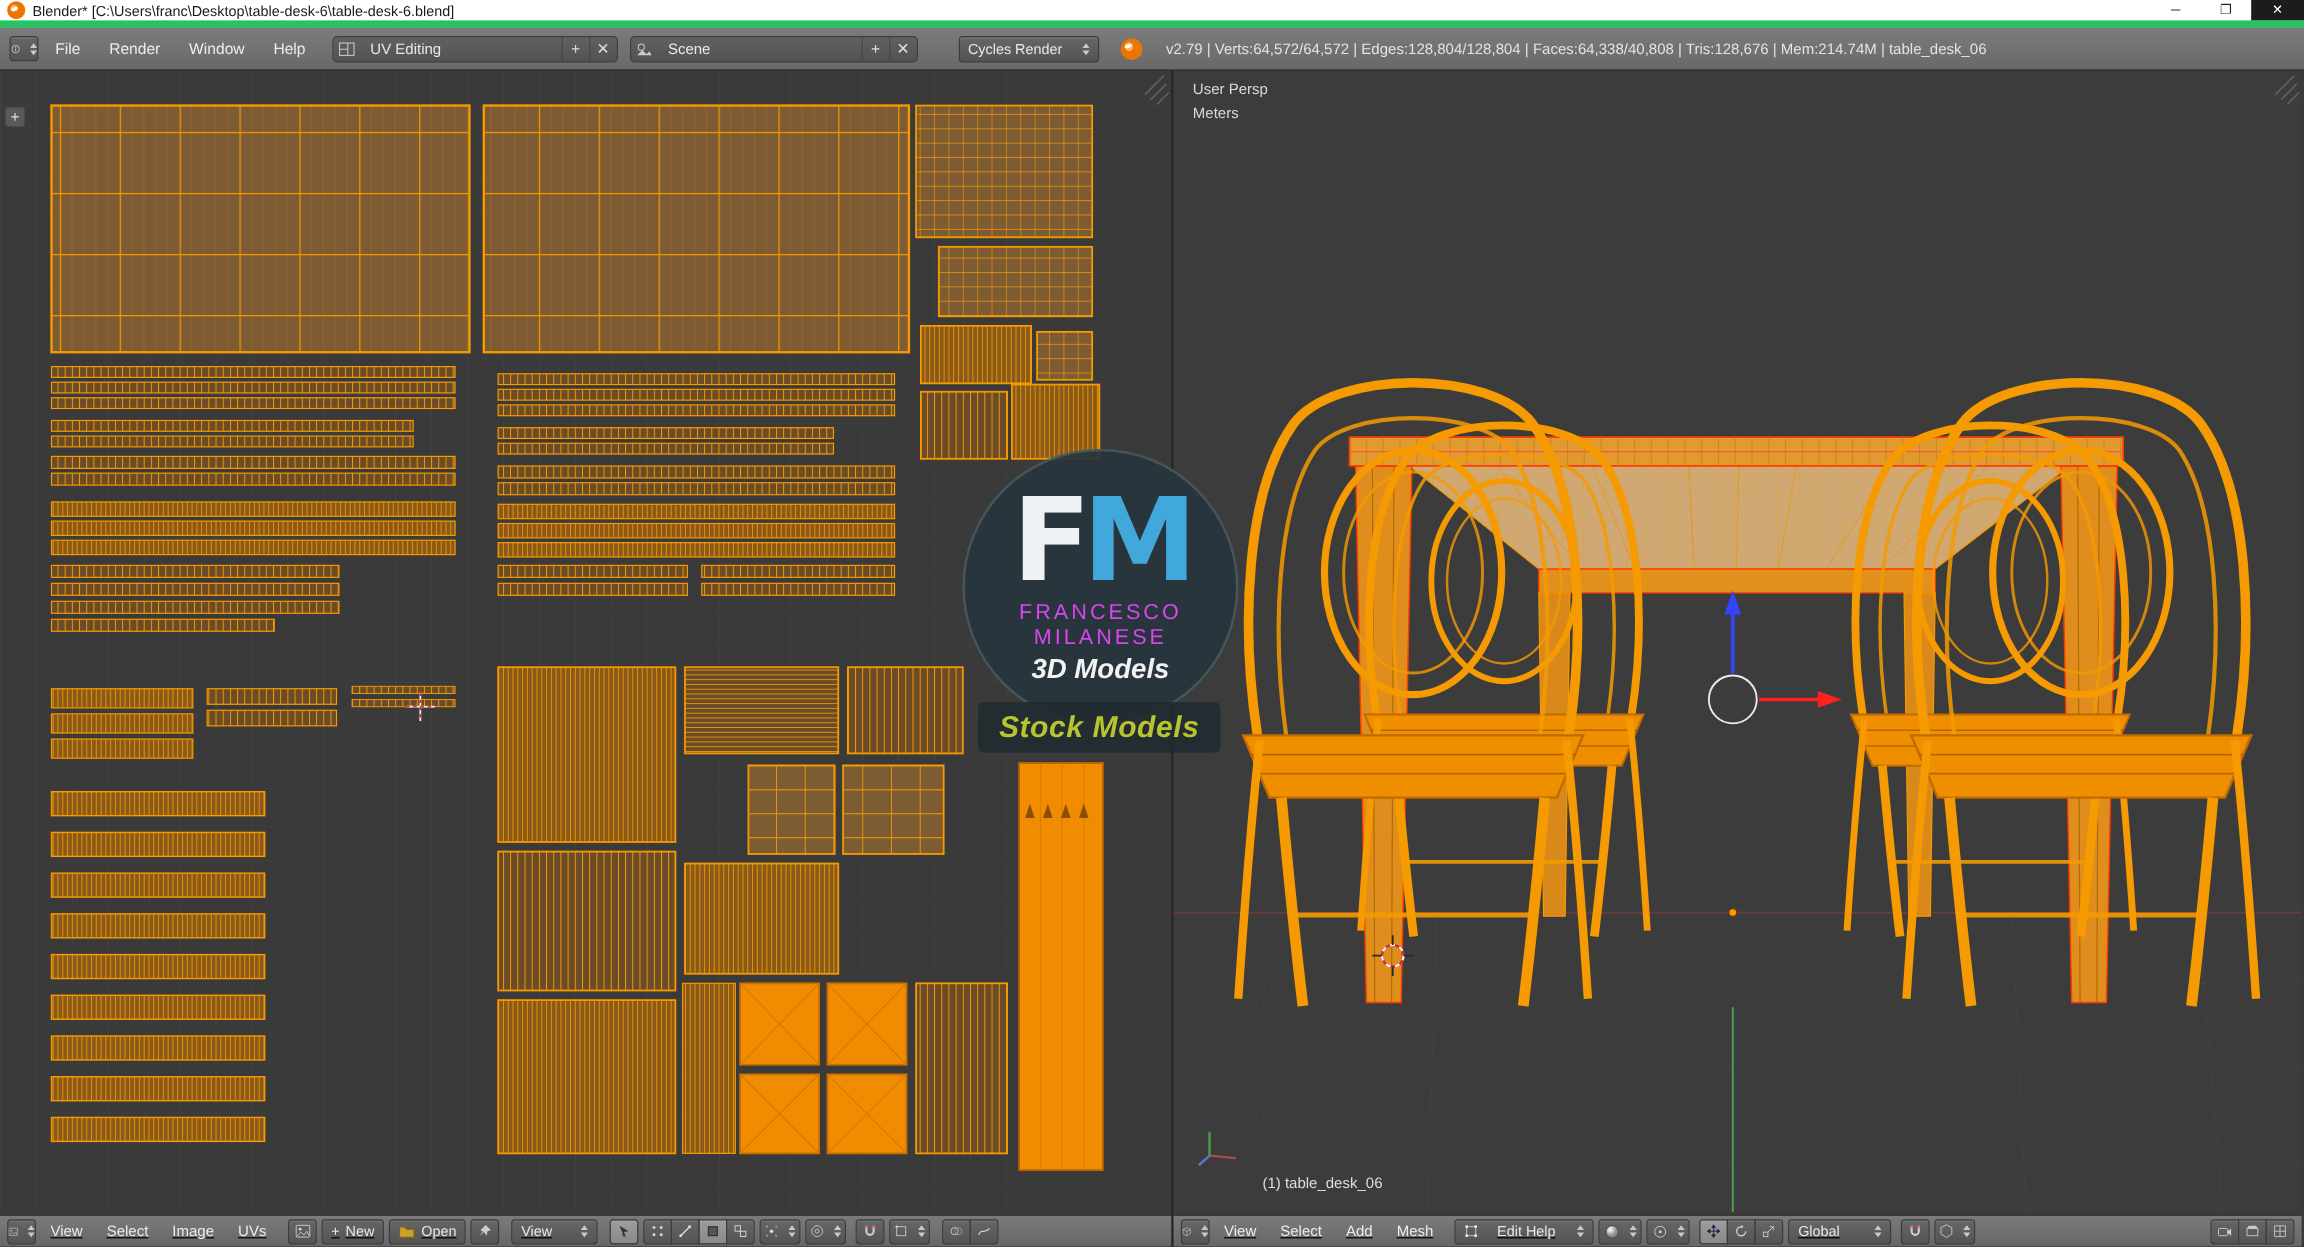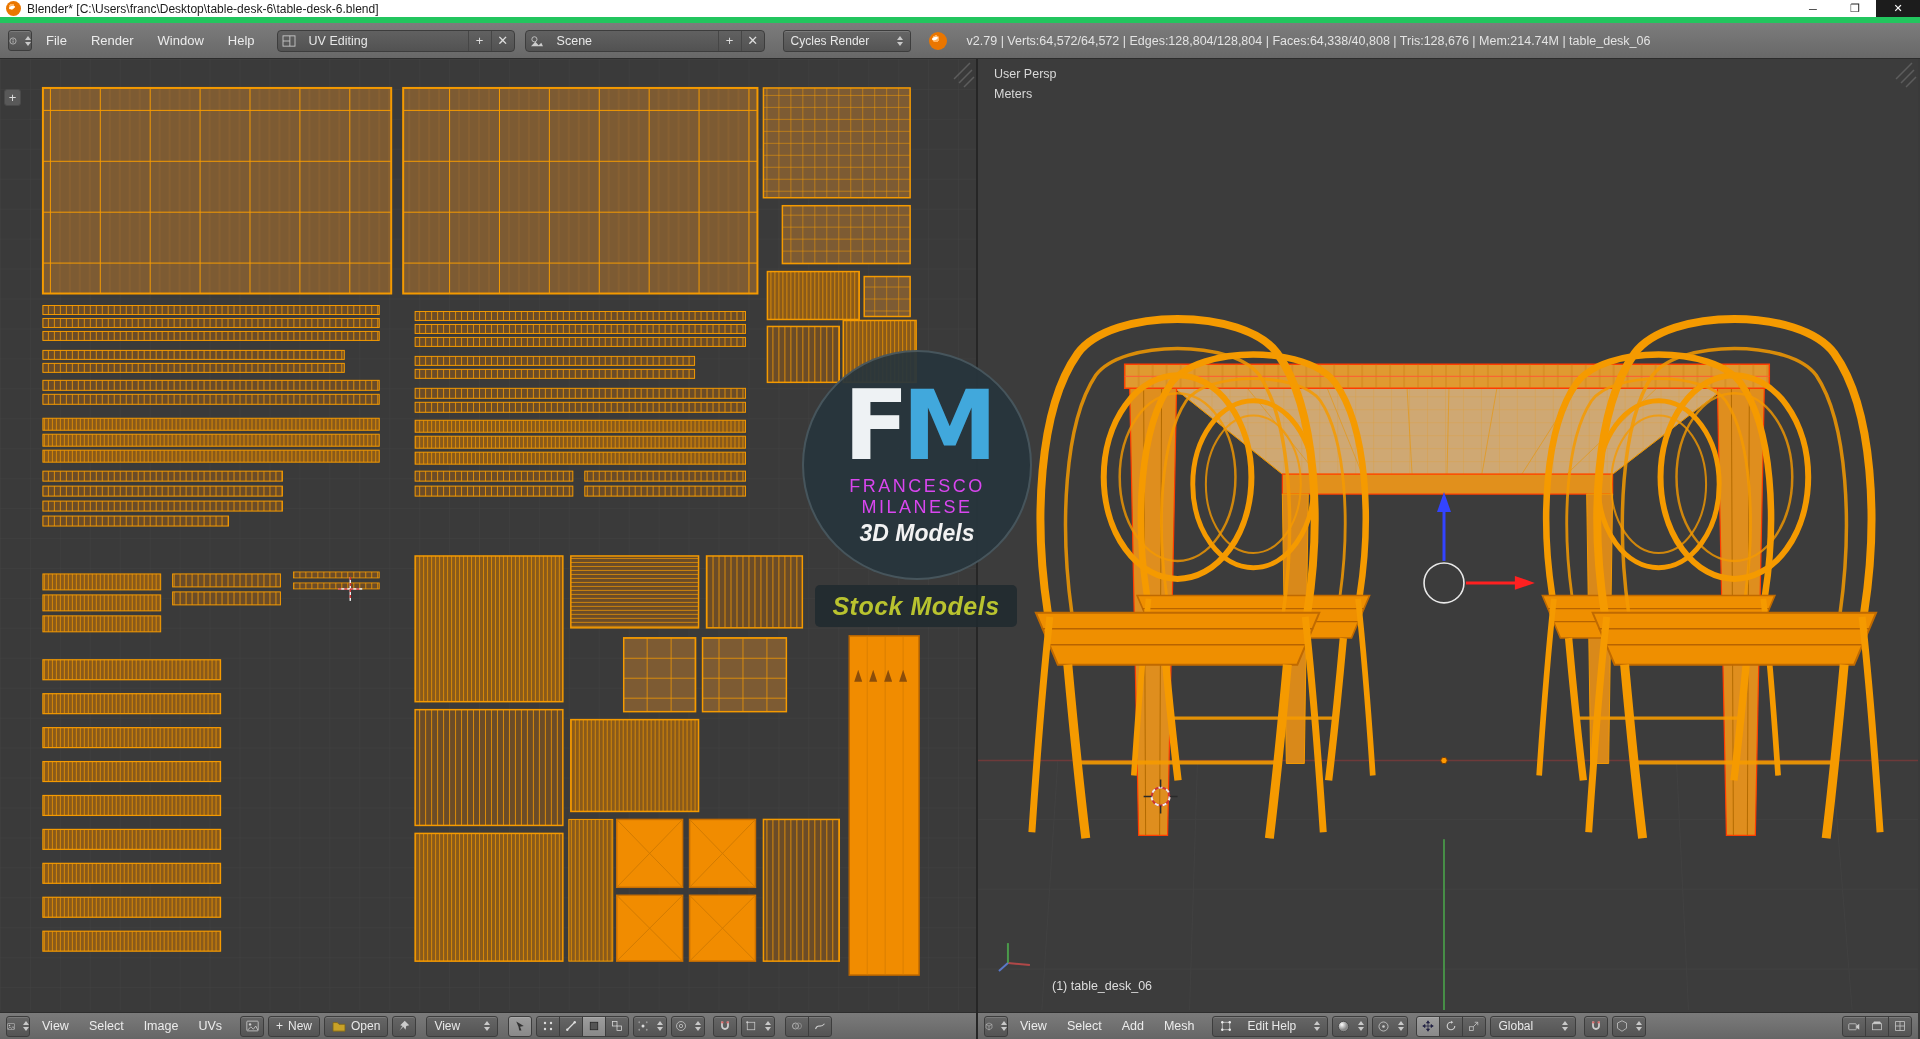--- a/index.html
+++ b/index.html
@@ -29,37 +29,37 @@
   .ud::before { content:""; width:0; height:0; border-left:3.5px solid transparent; border-right:3.5px solid transparent; border-bottom:4px solid #c9c9c9; margin-bottom:2px; }
   .ud::after  { content:""; width:0; height:0; border-left:3.5px solid transparent; border-right:3.5px solid transparent; border-top:4px solid #c9c9c9; }
   .combo { height:22px; display:inline-flex; align-items:stretch; background:linear-gradient(#616161,#525252); border:1px solid #3d3d3d; border-radius:4px; color:#e8e8e8; font-size:12.5px; overflow:hidden; }
   .combo .seg { display:flex; align-items:center; padding:0 8px; gap:6px; }
   .combo .name { flex:1; }
   .combo .sq { width:23px; display:flex; align-items:center; justify-content:center; border-left:1px solid #464646; font-size:13px; color:#ddd; }
   .stats { font-size:12.5px; color:#e3e3e3; margin-left:10px; white-space:nowrap; }
 
   
   .main { display:flex; height:980px; }
-  .editor { position:relative; }
+  .editor { position:relative;text-decoration:underline; }
   .uv-editor { width:978px; border-right:2px solid #262626; }
   .vp-editor { width:940px; }
   .canvas-wrap { position:relative; height:953px; overflow:hidden; background:#3a3a3a; }
   .canvas-wrap svg.fill { position:absolute; inset:0; }
 
   
   .efooter { height:27px; background:linear-gradient(#7b7b7b,#666); border-top:1px solid #2e2e2e; display:flex; align-items:center; gap:4px; padding:0 6px; color:#ececec; }
   .fmenu { padding:0 8px; font-size:12.5px; color:#ececec; cursor:default; white-space:nowrap; }
 
   
   .vp-overlay { position:absolute; left:16px; top:5px; font-size:12.5px; color:#d9d9d9; line-height:20px; pointer-events:none; }
   .vp-objinfo { position:absolute; left:74px; top:920px; font-size:12.5px; color:#dedede; pointer-events:none; }
   .region-plus { position:absolute; left:4px; top:30px; width:17px; height:17px; background:rgba(98,98,98,.8); border:1px solid #4a4a4a; border-radius:3px; color:#ddd; font-size:13px; display:flex; align-items:center; justify-content:center; }
 
   
-  .wm-circle { position:absolute; left:802px; top:350px; width:230px; height:230px; border-radius:50%; background:rgba(39,53,61,0.94); border:2px solid rgba(150,170,176,0.28); z-index:40; display:flex; flex-direction:column; align-items:center; justify-content:center; text-align:center; }
+  .wm-circle { position:absolute; left:802px; top:374px; width:230px; height:230px; border-radius:50%; background:rgba(39,53,61,0.94); border:2px solid rgba(150,170,176,0.28); z-index:40; display:flex; flex-direction:column; align-items:center; justify-content:center; text-align:center; }
   .wm-fm { font-family:"DejaVu Sans", sans-serif; font-weight:bold; font-size:96px; line-height:84px; letter-spacing:-7px; }
   .wm-fm .f { color:#eef2f4; }
   .wm-fm .m { color:#41a8dc; }
   .wm-name { margin-top:8px; color:#d946ef; font-size:18px; letter-spacing:2.5px; }
   .wm-models { margin-top:2px; color:#f2f2f2; font-family:Liberation Sans, sans-serif; font-style:italic; font-weight:600; font-size:23px; }
   .wm-stock { position:absolute; left:815px; top:585px; width:202px; height:42px; background:rgba(32,42,47,0.88); border-radius:5px; z-index:41; display:flex; align-items:center; justify-content:center; font-style:italic; font-weight:bold; font-size:25px; color:#b9c32f; letter-spacing:0.5px; }
 </style>
 </head>
 <body>
 
@@ -107,21 +107,21 @@
         <svg width="14" height="12" viewBox="0 0 16 14">
             <circle cx="5" cy="5" r="3" fill="none" stroke="#ccc"></circle>
             <path d="M1 13 L6 8 L10 12 L13 9 L15 13 Z" fill="#ccc"></path>
           </svg>
       </span>
       <span class="seg name">Scene</span>
       <span class="sq">+</span>
       <span class="sq">✕</span>
     </span>
 
-    <span class="btn" style="height:22px; width:128px; margin-left:14px; justify-content:space-between;">
+    <span class="btn" style="height:22px; width:117px; margin-left:30px; justify-content:space-between;">
       <span>Cycles Render</span>
       <span class="ud"></span>
     </span>
 
     <span class="blender-logo" style="width:18px;height:18px;margin-left:14px;"></span>
     <span class="stats">v2.79 | Verts:64,572/64,572 | Edges:128,804/128,804 | Faces:64,338/40,808 | Tris:128,676 | Mem:214.74M | table_desk_06</span>
   </div>
 
   <div class="main">
 

